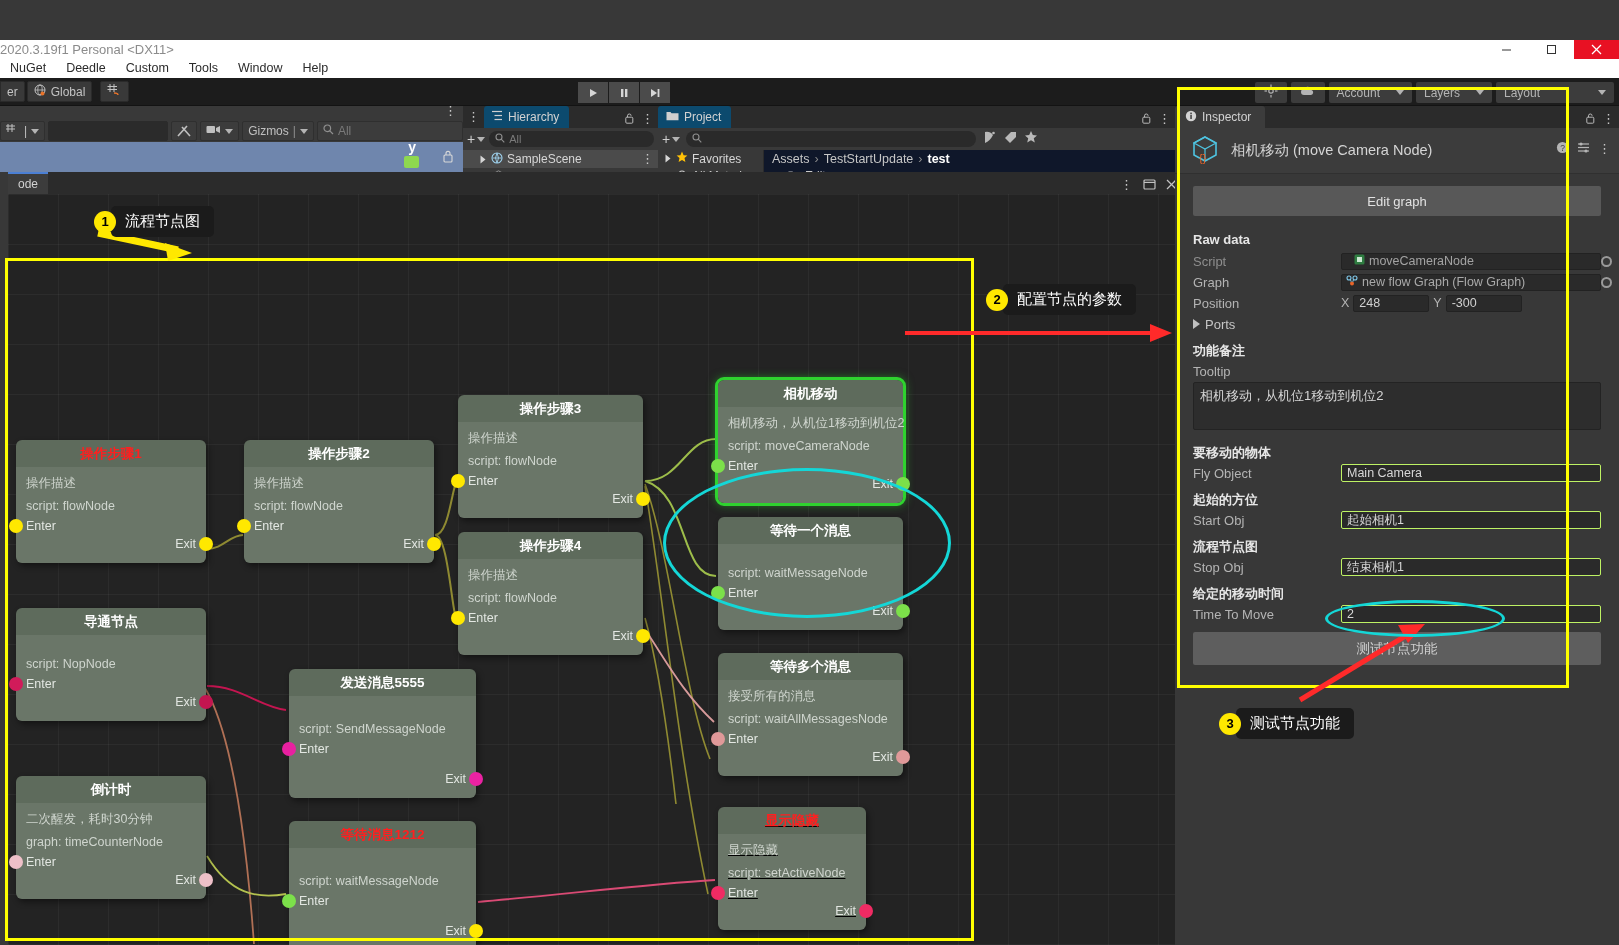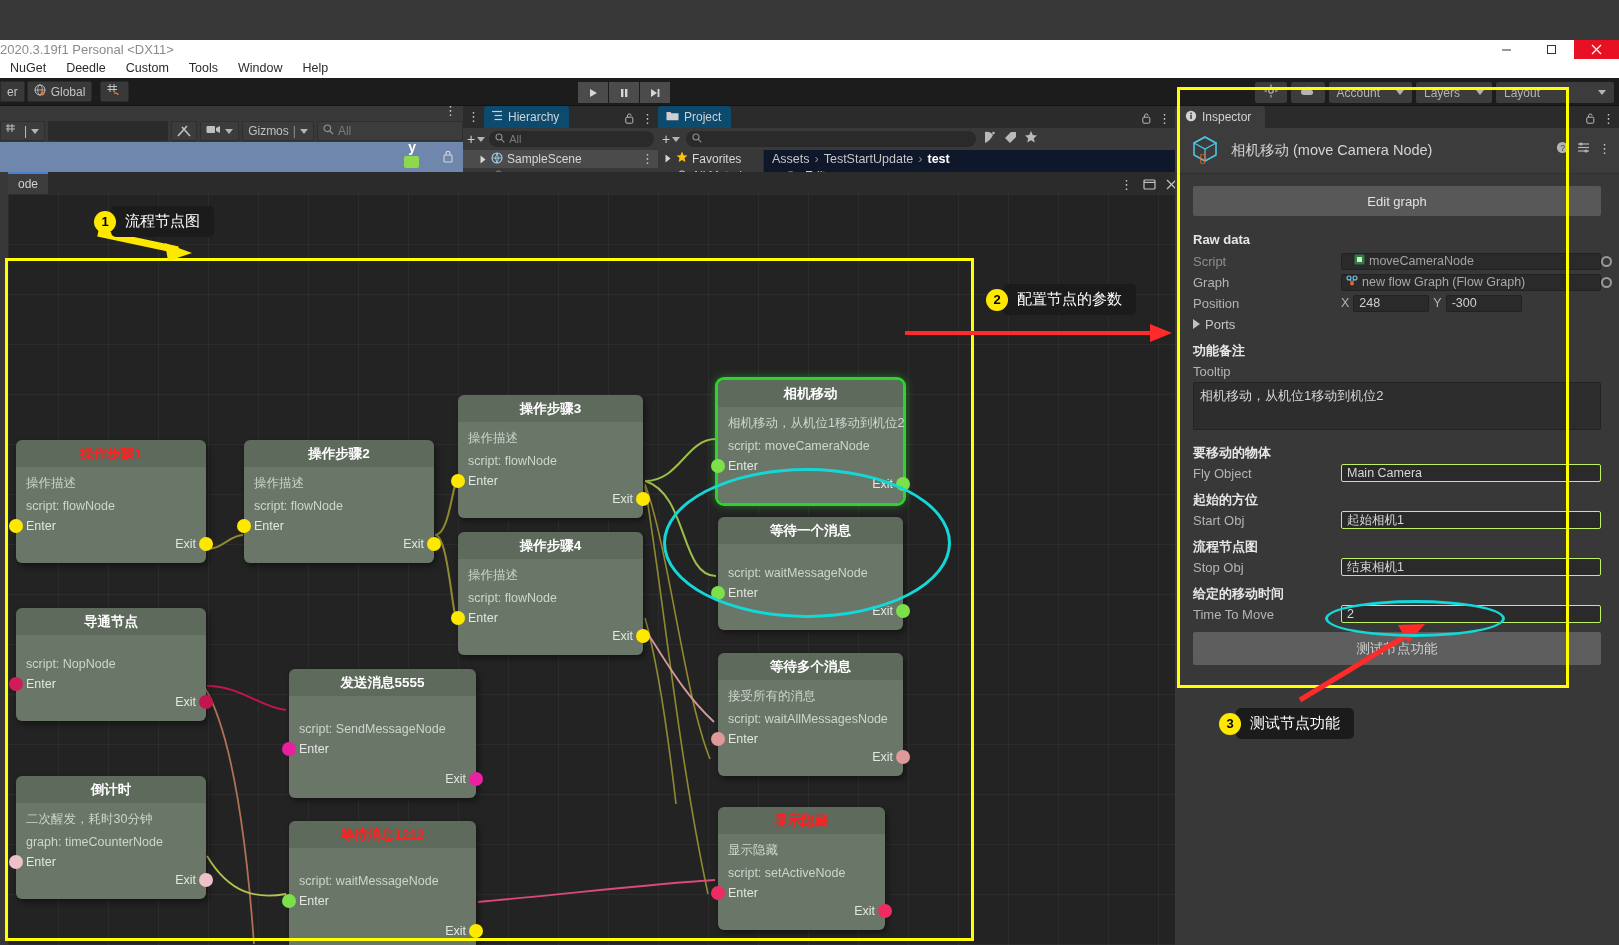--- a/index.html
+++ b/index.html
@@ -784,21 +784,21 @@
             <span class="dot in" style="background:#7ce04a;"></span>
             <span class="port-label">Enter</span>
           </div>
           <div class="port-row out" style="margin-top:12px;">
             <span class="port-label">Exit</span>
             <span class="dot out" style="background:#ffe800;"></span>
           </div>
         </div>
       </div>
 
-      <div class="node" style="left:710px;top:613px;width:167px;">
+      <div class="node" style="left:710px;top:613px;width:148px;text-decoration:underline;">
         <div class="node-head red">显示隐藏</div>
         <div class="node-body">
           <div class="node-desc">显示隐藏</div>
           <div class="node-script">script:  setActiveNode</div>
           <div class="port-row">
             <span class="dot in" style="background:#ef2b63;"></span>
             <span class="port-label">Enter</span>
           </div>
           <div class="port-row out">
             <span class="port-label">Exit</span>

